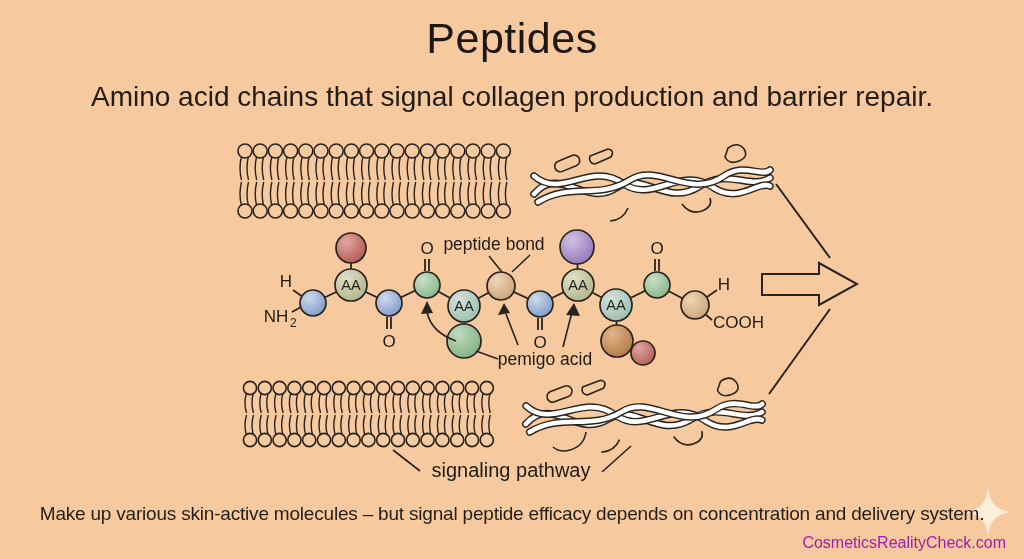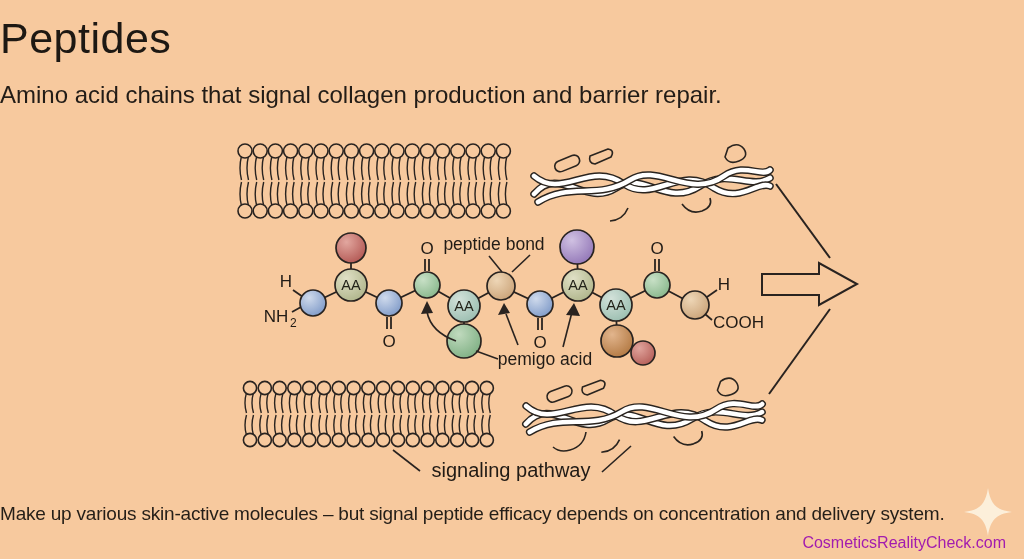--- a/index.html
+++ b/index.html
@@ -3,29 +3,29 @@
 <meta charset="utf-8">
 <style>
   html,body{margin:0;padding:0;}
   .stage{
     position:relative;width:1024px;height:559px;overflow:hidden;
     background:#f7c99e;
     font-family:"Liberation Sans","DejaVu Sans",sans-serif;
     color:#211b16;
   }
   .title{
-    position:absolute;top:14px;left:0;width:100%;
+    position:absolute;top:14px;left:0;width:100%;text-align:center;
     font-size:43px;font-weight:500;letter-spacing:.5px;color:#1d1813;
   }
   .subtitle{
-    position:absolute;top:81px;left:0;width:100%;text-align:left;
-    font-size:24px;font-weight:400;color:#221c17;
+    position:absolute;top:81px;left:0;width:100%;text-align:center;
+    font-size:28px;font-weight:400;color:#221c17;
   }
   .footer{
-    position:absolute;top:503px;left:0;width:100%;
+    position:absolute;top:503px;left:0;width:100%;text-align:center;
     font-size:19px;letter-spacing:-.2px;color:#241e18;
   }
   .watermark{
     position:absolute;top:534px;right:18px;
     font-size:16px;color:#a21caf;
   }
   svg{position:absolute;left:0;top:0;}
   .ink{stroke:#292320;fill:none;}
   .tail{stroke:#292320;stroke-width:1.4;fill:none;}
   .head{fill:#f7c99e;stroke:#292320;stroke-width:1.6;}

